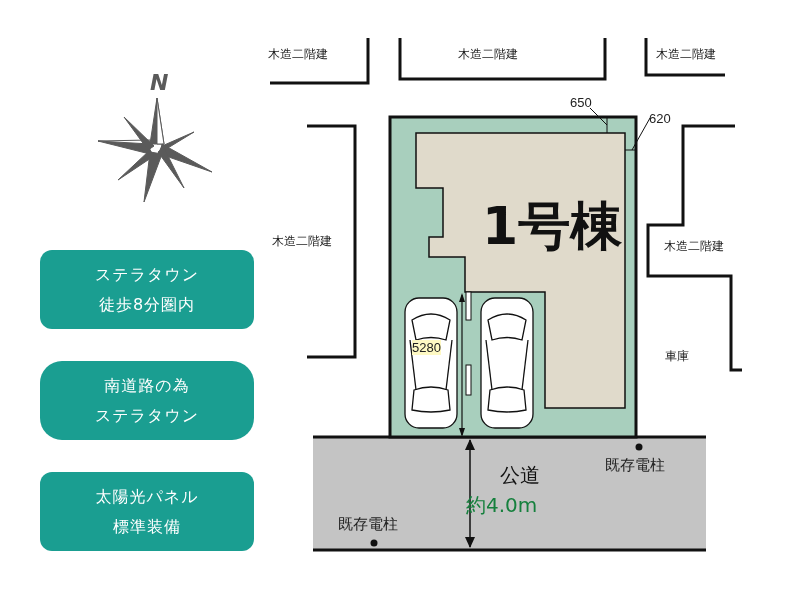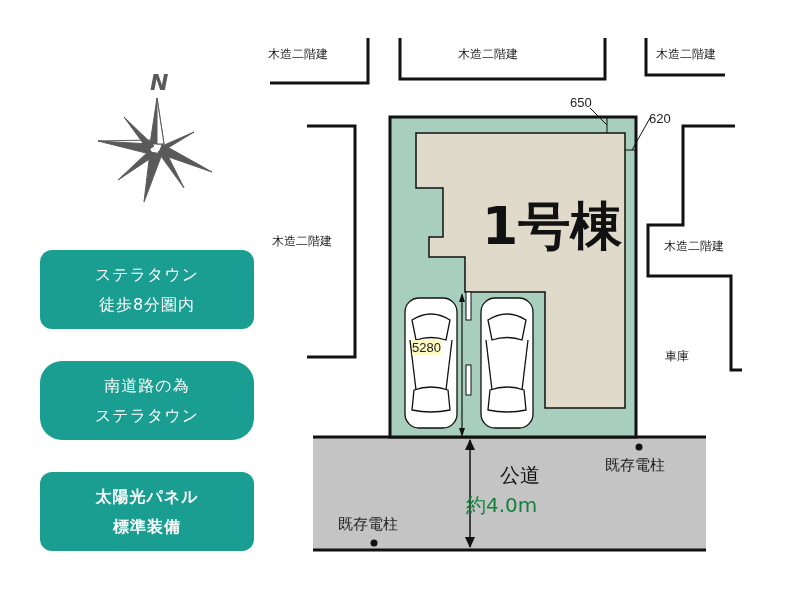--- a/index.html
+++ b/index.html
@@ -37,21 +37,21 @@
 </div>
 
 <div class="feature" style="top:250px;">
   <span>ステラタウン</span>
   <span>徒歩8分圏内</span>
 </div>
 <div class="feature" style="top:361px;border-radius:22px;">
   <span>南道路の為</span>
   <span>ステラタウン</span>
 </div>
-<div class="feature" style="top:472px;font-weight:bold;">
+<div class="feature" style="top:472px;">
   <span>太陽光パネル</span>
   <span>標準装備</span>
 </div>
 
 <svg class="abs" style="left:0;top:0;" width="800" height="598">
 
   <g fill="none" stroke="#111" stroke-width="3">
     <polyline points="270,83 368,83 368,38"></polyline>
     <polyline points="400,38 400,79 605,79 605,38"></polyline>
     <polyline points="646,38 646,75 725,75"></polyline>

